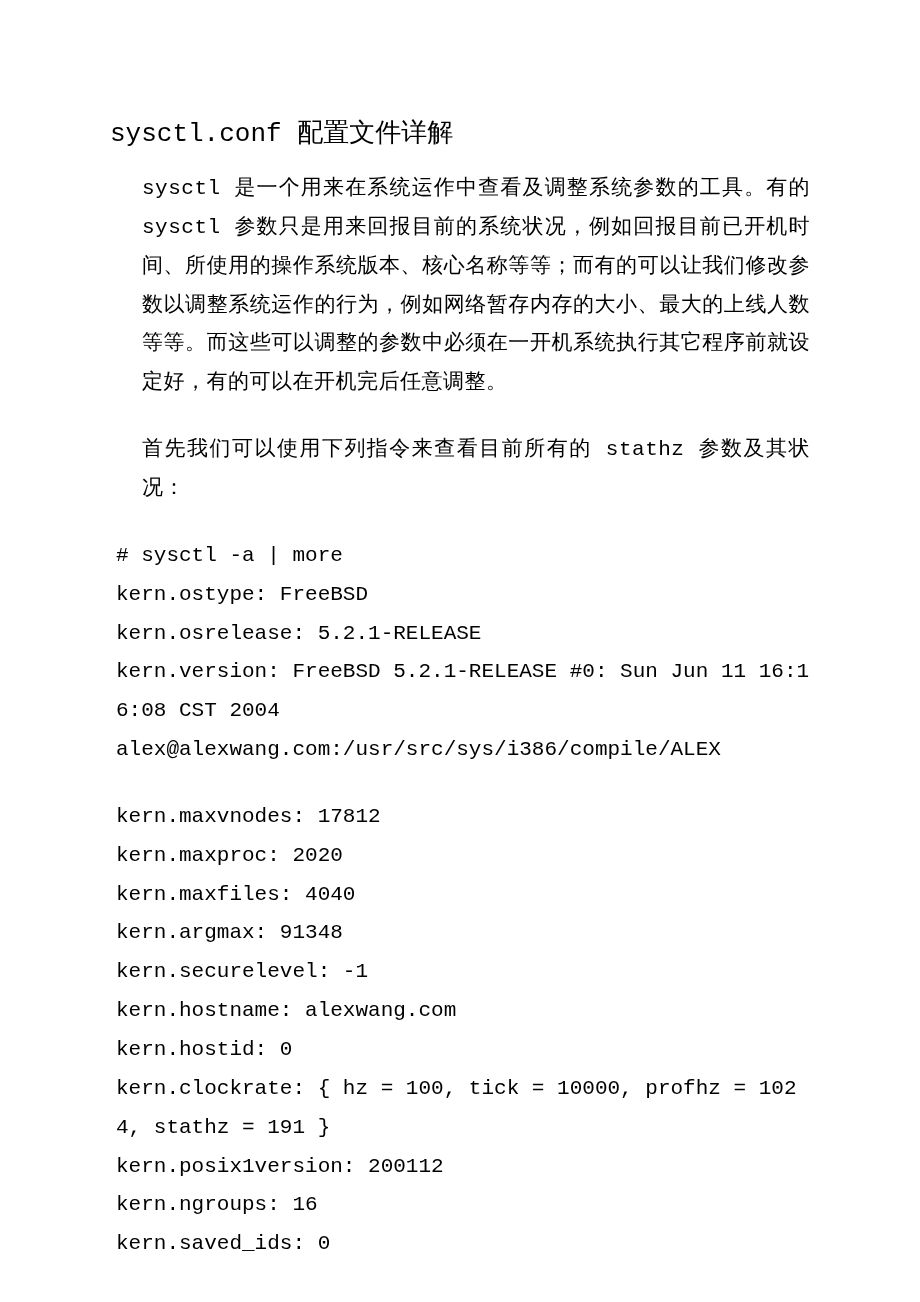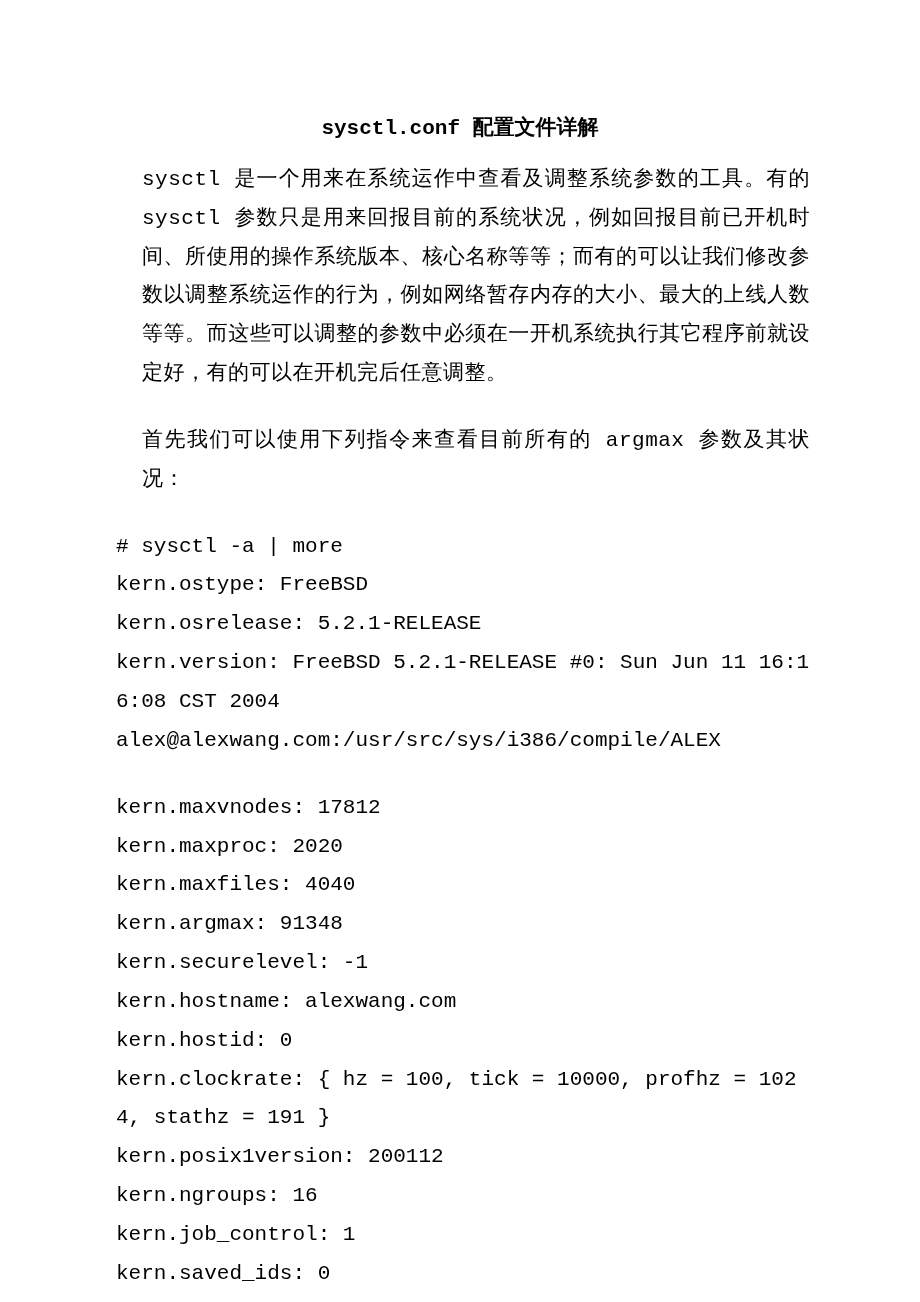--- a/index.html
+++ b/index.html
@@ -10,24 +10,24 @@
     body {
       background: #ffffff;
       font-family: "SimSun", "宋体", "Courier New", monospace;
       width: 920px;
       padding: 110px 110px 60px 110px;
       color: #000000;
       font-size: 21px;
       line-height: 1.85;
     }
     .title {
-      text-align: center;
-      font-weight: bold;
+      text-align: left;
+      font-weight: normal;
       margin-bottom: 12px;
-      font-size: 21px;
+      font-size: 26px;
     }
     .para {
       margin-bottom: 28px;
       text-align: justify;
       letter-spacing: 0.5px;
       margin-left: 32px;
     }
     .code-block {
       margin-bottom: 28px;
       margin-left: 6px;
@@ -38,36 +38,35 @@
       line-height: 1.85;
     }
   </style>
 </head>
 <body>
 
 <div class="title">sysctl.conf 配置文件详解</div>
 
 <div class="para">sysctl 是一个用来在系统运作中查看及调整系统参数的工具。有的 sysctl 参数只是用来回报目前的系统状况，例如回报目前已开机时间、所使用的操作系统版本、核心名称等等；而有的可以让我们修改参数以调整系统运作的行为，例如网络暂存内存的大小、最大的上线人数等等。而这些可以调整的参数中必须在一开机系统执行其它程序前就设定好，有的可以在开机完后任意调整。</div>
 
-<div class="para">首先我们可以使用下列指令来查看目前所有的 argmax 参数及其状况：</div>
+<div class="para">首先我们可以使用下列指令来查看目前所有的 stathz 参数及其状况：</div>
 
 <div class="code-block">
   <div class="code-line"># sysctl -a | more</div>
   <div class="code-line">kern.ostype: FreeBSD</div>
   <div class="code-line">kern.osrelease: 5.2.1-RELEASE</div>
   <div class="code-line">kern.version: FreeBSD 5.2.1-RELEASE #0: Sun Jun 11 16:16:08 CST 2004</div>
   <div class="code-line">alex@alexwang.com:/usr/src/sys/i386/compile/ALEX</div>
 </div>
 
 <div class="code-block">
   <div class="code-line">kern.maxvnodes: 17812</div>
   <div class="code-line">kern.maxproc: 2020</div>
   <div class="code-line">kern.maxfiles: 4040</div>
   <div class="code-line">kern.argmax: 91348</div>
   <div class="code-line">kern.securelevel: -1</div>
   <div class="code-line">kern.hostname: alexwang.com</div>
   <div class="code-line">kern.hostid: 0</div>
   <div class="code-line">kern.clockrate: { hz = 100, tick = 10000, profhz = 1024, stathz = 191 }</div>
   <div class="code-line">kern.posix1version: 200112</div>
   <div class="code-line">kern.ngroups: 16</div>
-  <div class="code-line">kern.job_control: 1</div>
   <div class="code-line">kern.saved_ids: 0</div>
 </div>
 
 </body></html>

